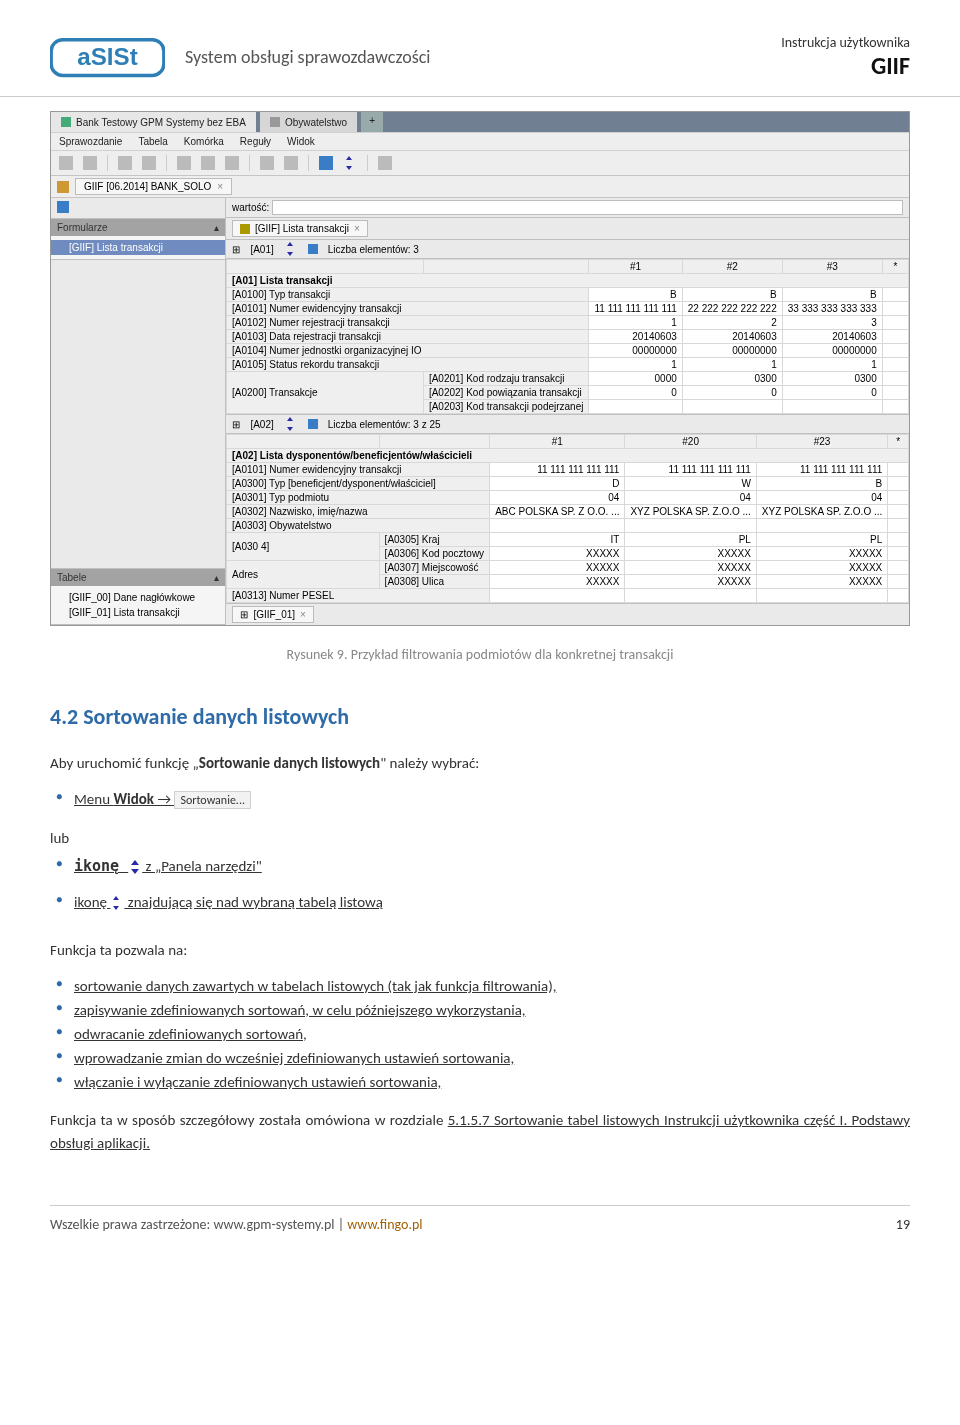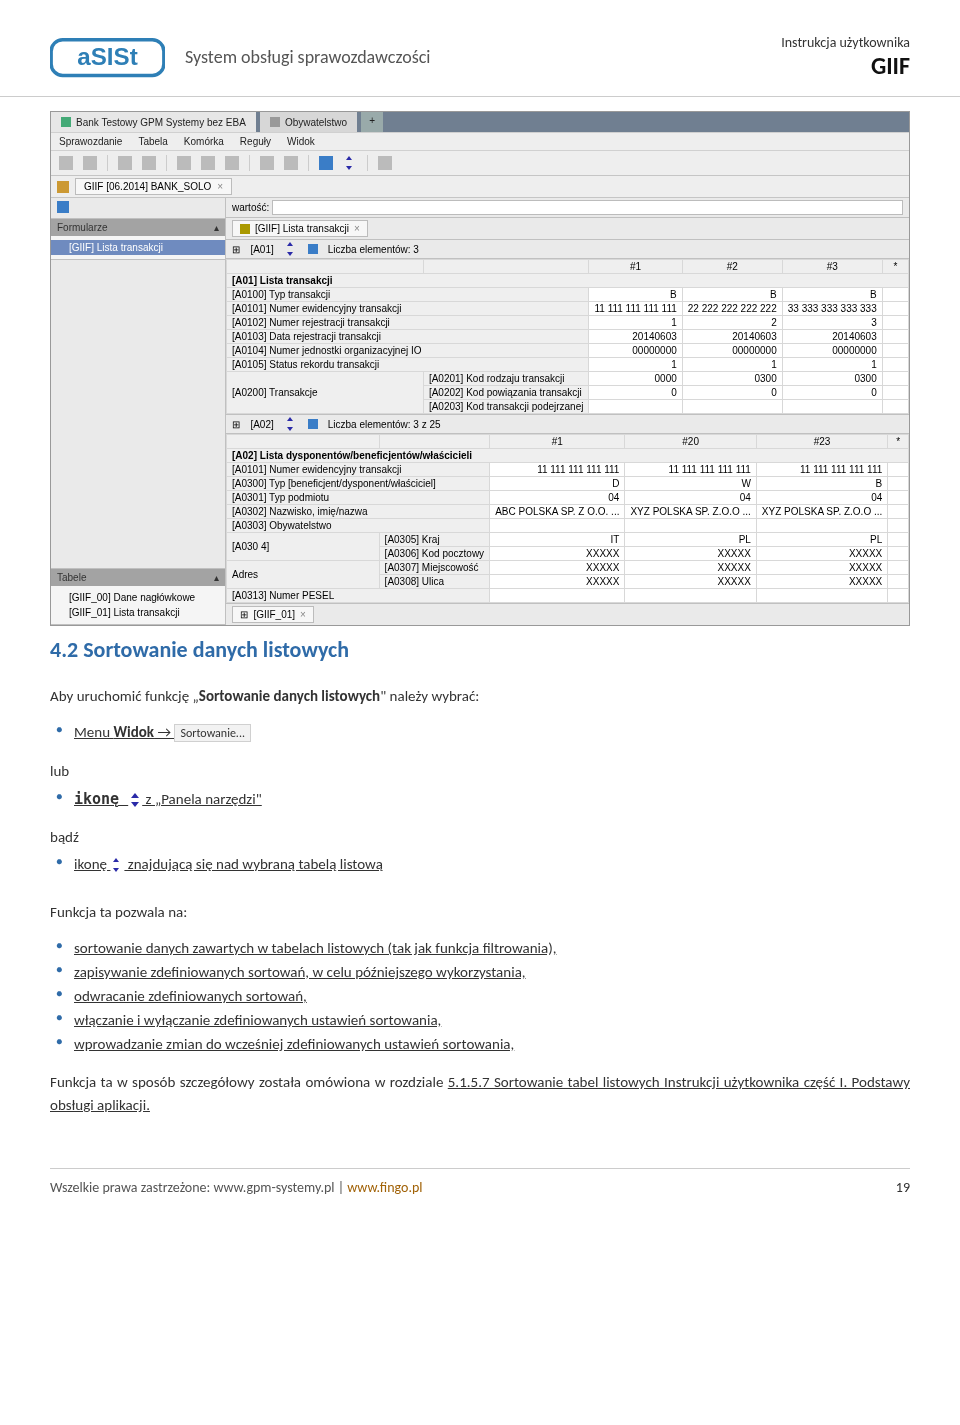--- a/index.html
+++ b/index.html
@@ -577,53 +577,53 @@
               <span>[GIIF_01]</span>
               <span class="close-x">×</span>
             </div>
           </div>
 
         </div>
       </div>
     </div>
   </div>
 
+  <div class="caption">Rysunek 9. Przykład filtrowania podmiotów dla konkretnej transakcji</div>
 
   <h2 class="sec">4.2  Sortowanie danych listowych</h2>
 
   <p class="para">
     <span>Aby uruchomić funkcję „</span><b>Sortowanie danych listowych</b><span>" należy wybrać:</span>
   </p>
 
   <ul class="bullets">
     <li>
       <span>Menu  </span><b>Widok</b><span> → </span>
       <span class="sortowanie-inline">Sortowanie...</span>
     </li>
   </ul>
   <div class="para">lub</div>
   <ul class="bullets">
     <li>
       <span class="mono-ic">ikonę </span><span class="sort-ic"></span><span>   z  „Panela narzędzi"</span>
     </li>
   </ul>
-  <div class="para">bądź</div>
   <ul class="bullets">
     <li>
       <span>ikonę </span><span class="sort-ic sm"></span><span> znajdującą się nad wybraną tabelą listową</span>
     </li>
   </ul>
 
   <p class="para" style="margin-top:28px">Funkcja ta pozwala na:</p>
   <ul class="bullets" id="feat-list">
       <li>sortowanie danych zawartych w tabelach listowych (tak jak funkcja filtrowania),</li>
       <li>zapisywanie zdefiniowanych sortowań, w celu późniejszego wykorzystania,</li>
       <li>odwracanie zdefiniowanych sortowań,</li>
+      <li>wprowadzanie zmian do wcześniej zdefiniowanych ustawień sortowania,</li>
       <li>włączanie i wyłączanie zdefiniowanych ustawień sortowania,</li>
-      <li>wprowadzanie zmian do wcześniej zdefiniowanych ustawień sortowania,</li>
     </ul>
 
   <p class="para" style="text-align:justify">
     <span>Funkcja ta w sposób szczegółowy została omówiona w rozdziale </span><span class="link-u">5.1.5.7 Sortowanie tabel listowych Instrukcji użytkownika część I. Podstawy obsługi aplikacji.</span>
   </p>
 
   <div class="footer">
     <div>
       <span>Wszelkie prawa zastrzeżone: </span><span style="color:#555">www.gpm-systemy.pl</span><span>  |  </span><span style="color:#a16207">www.fingo.pl</span>
     </div>

